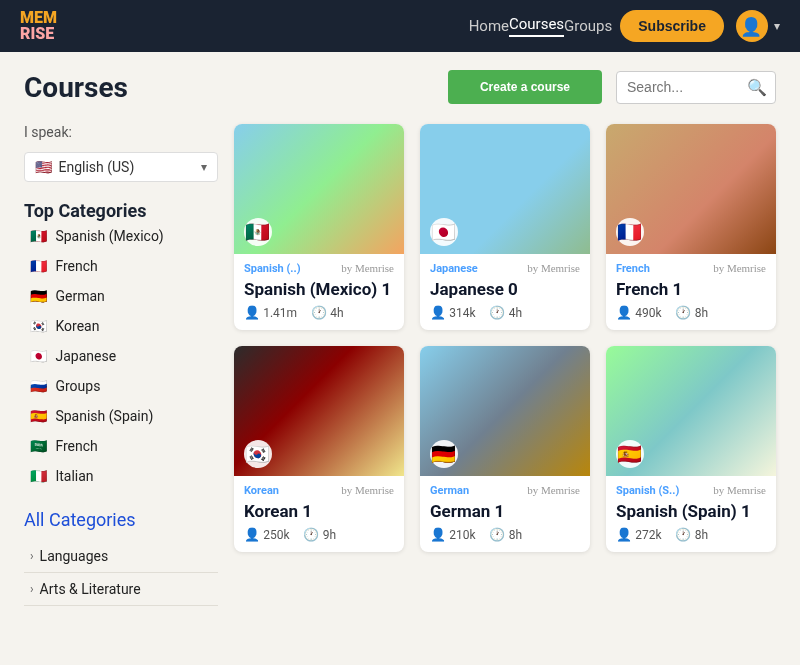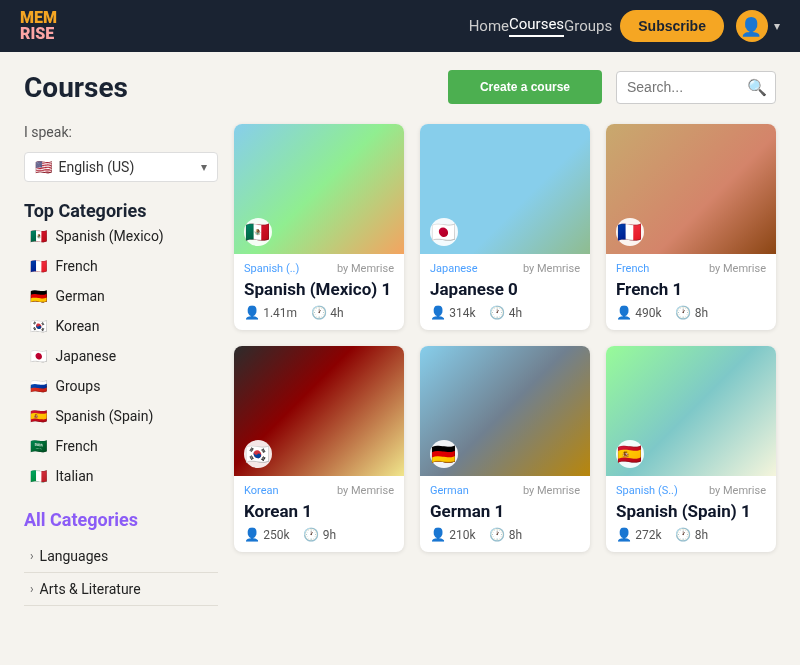--- a/index.html
+++ b/index.html
@@ -151,22 +151,22 @@
       align-items: center;
       gap: 8px;
       padding: 7px 6px;
       border-radius: 4px;
       cursor: pointer;
       font-size: 14px;
       color: #222;
     }
     .all-categories-title {
       font-size: 18px;
-      font-weight: 700;
-      color: #8b5cf6;
+      font-weight: 400;
+      color: #1d4ed8;
       margin-bottom: 10px;
     }
     .all-cat-list { list-style: none; }
     .all-cat-item {
       display: flex;
       align-items: center;
       gap: 6px;
       padding: 8px 6px;
       border-bottom: 1px solid #e0ddd5;
       font-size: 14px;
@@ -212,22 +212,22 @@
       align-items: center;
       justify-content: center;
     }
     .course-body { padding: 8px 10px 10px; }
     .course-meta {
       display: flex;
       justify-content: space-between;
       font-size: 11px;
       margin-bottom: 4px;
     }
-    .course-lang { color: #4a9fff; font-weight: 400; }
-    .course-by { color: #999; }
+    .course-lang { color: #4a9fff; font-weight: 700; }
+    .course-by { color: #999; font-family: Liberation Serif, serif; }
     .course-name {
       font-size: 17px;
       font-weight: 700;
       color: #0f172a;
       margin-bottom: 6px;
     }
     .course-stats {
       display: flex;
       gap: 14px;
       font-size: 12px;

